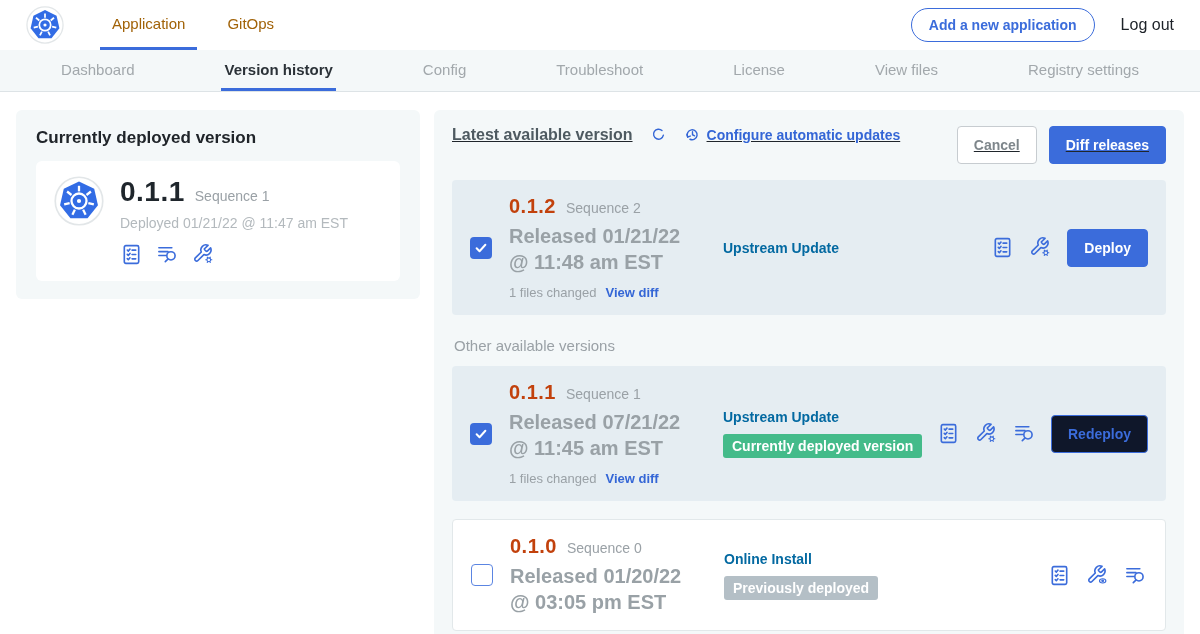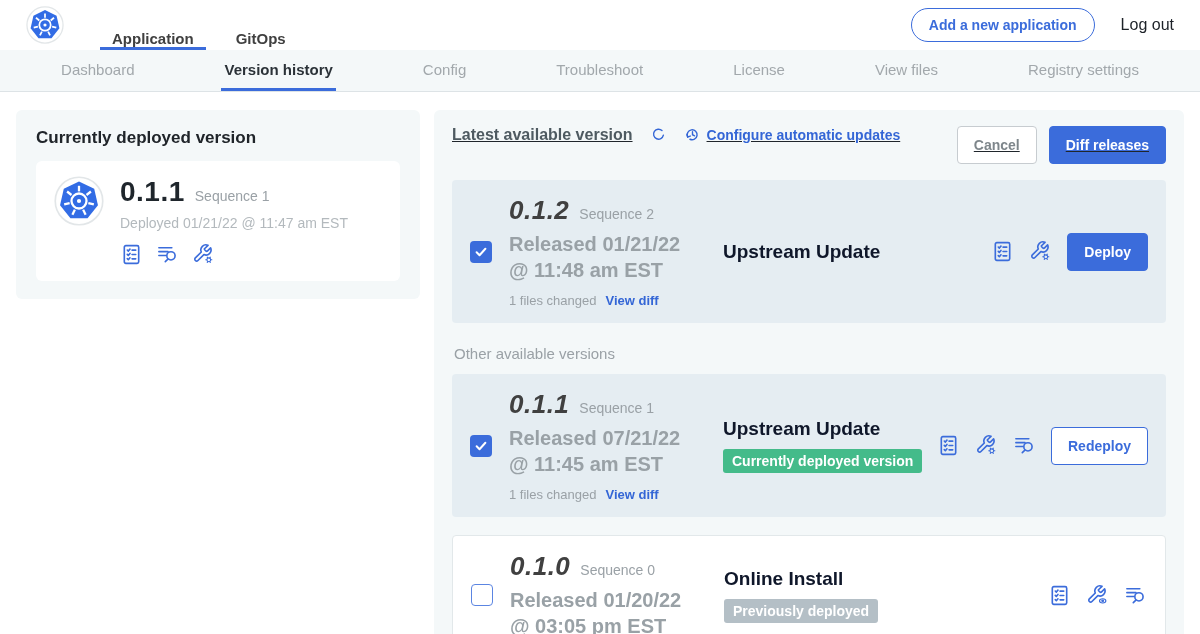--- a/index.html
+++ b/index.html
@@ -18,22 +18,22 @@
   html,body{width:1200px;height:634px;overflow:hidden;}
   body{
     background:#fff;
     font-family:"Liberation Sans","DejaVu Sans",sans-serif;
     color:var(--text_dark);
     font-size:14px;
   }
   
   .topnav{height:50px;display:flex;align-items:stretch;padding:0 26px;background:#fff;}
   .topnav .logo-wrap{display:flex;align-items:center;margin-right:36px;}
-  .top-tab{display:flex;align-items:flex-end;padding:0 12px;margin-right:18px;
-    font-size:15px;font-weight:700;color:#404040;border-bottom:3px solid transparent;cursor:pointer;}
+  .top-tab{display:flex;align-items:center;padding:0 12px;margin-right:18px;
+    font-size:15px;font-weight:400;color:#a16207;border-bottom:3px solid transparent;cursor:pointer;}
   .top-tab.active{border-bottom-color:var(--accent);}
   .topnav-right{margin-left:auto;display:flex;align-items:center;}
   .add-app-btn{border:1px solid var(--accent);color:var(--accent);background:#fff;
     font-weight:700;font-size:14px;padding:8px 17px;border-radius:18px;cursor:pointer;
     font-family:inherit;margin-right:26px;}
   .logout{font-size:16px;color:#1d2228;cursor:pointer;}
   
   .subnav{height:42px;background:var(--card_bg);border-bottom:1px solid #dde3e6;
     display:flex;justify-content:center;align-items:stretch;}
   .subnav-item{display:flex;align-items:center;margin:0 42px;padding:0 3px;
@@ -57,34 +57,34 @@
   .latest-header{display:flex;align-items:flex-start;margin-bottom:16px;text-decoration:underline;}
   .latest-title{font-size:16px;font-weight:700;color:var(--text_slate);}
   .hdr-link{display:inline-flex;align-items:center;gap:6px;color:var(--link);
     font-size:14px;font-weight:700;margin-left:17px;cursor:pointer;}
   .hdr-link svg{width:17px;height:17px;}
   .hdr-spacer{margin-left:auto;}
   .btn{font-family:inherit;font-size:14px;font-weight:700;border-radius:4px;
     padding:10px 16px;cursor:pointer;border:1px solid transparent;}
   .btn-cancel{background:#fff;border-color:#c7ccd0;color:#7e868b;margin-right:12px;}
   .btn-primary{background:var(--accent);border-color:var(--accent);color:#fff;}
-  .btn-secondary{background:#ffffff;border-color:var(--accent);color:var(--accent);}
+  .btn-secondary{background:#0f172a;border-color:var(--accent);color:var(--accent);}
   .vrow{display:flex;align-items:center;border-radius:4px;padding:15px 18px;background:var(--row_bg);}
   .vrow.white{background:#fff;border:1px solid #e2e8ea;}
   .checkbox{width:22px;height:22px;border-radius:4px;flex:none;margin-right:17px;cursor:pointer;
     display:flex;align-items:center;justify-content:center;}
   .checkbox.checked{background:var(--accent);}
   .checkbox.unchecked{background:#fff;border:1.5px solid #5b85e2;}
   .vblock{width:214px;flex:none;}
-  .row-version{font-size:26px;font-weight:800;color:#404040;letter-spacing:.5px;font-style:italic;}
+  .row-version{font-size:20px;font-weight:800;color:#c2410c;letter-spacing:.5px;}
   .released{font-size:20px;font-weight:700;color:#99a1a6;margin-top:5px;line-height:1.3;width:190px;}
   .files-line{display:flex;align-items:center;margin-top:10px;font-size:13px;color:#9aa1a6;}
   .view-diff{color:var(--link);font-weight:700;margin-left:9px;cursor:pointer;}
   .sblock{display:flex;flex-direction:column;align-items:flex-start;gap:9px;}
-  .source{font-size:19px;font-weight:700;color:#0f172a;}
+  .source{font-size:14px;font-weight:700;color:#0369a1;}
   .badge{font-size:14px;font-weight:700;color:#fff;border-radius:3px;padding:4px 9px;}
   .badge.green{background:var(--badge_green);}
   .badge.gray{background:var(--badge_gray);}
   .actions{margin-left:auto;display:flex;align-items:center;gap:15px;}
   .other-label{font-size:15px;color:#9aa1a6;margin:22px 2px 12px;}
   .mb22{margin-bottom:22px;} .mb18{margin-bottom:18px;}
   .k8s-logo{display:block;}
 </style>
 </head>
 <body>

